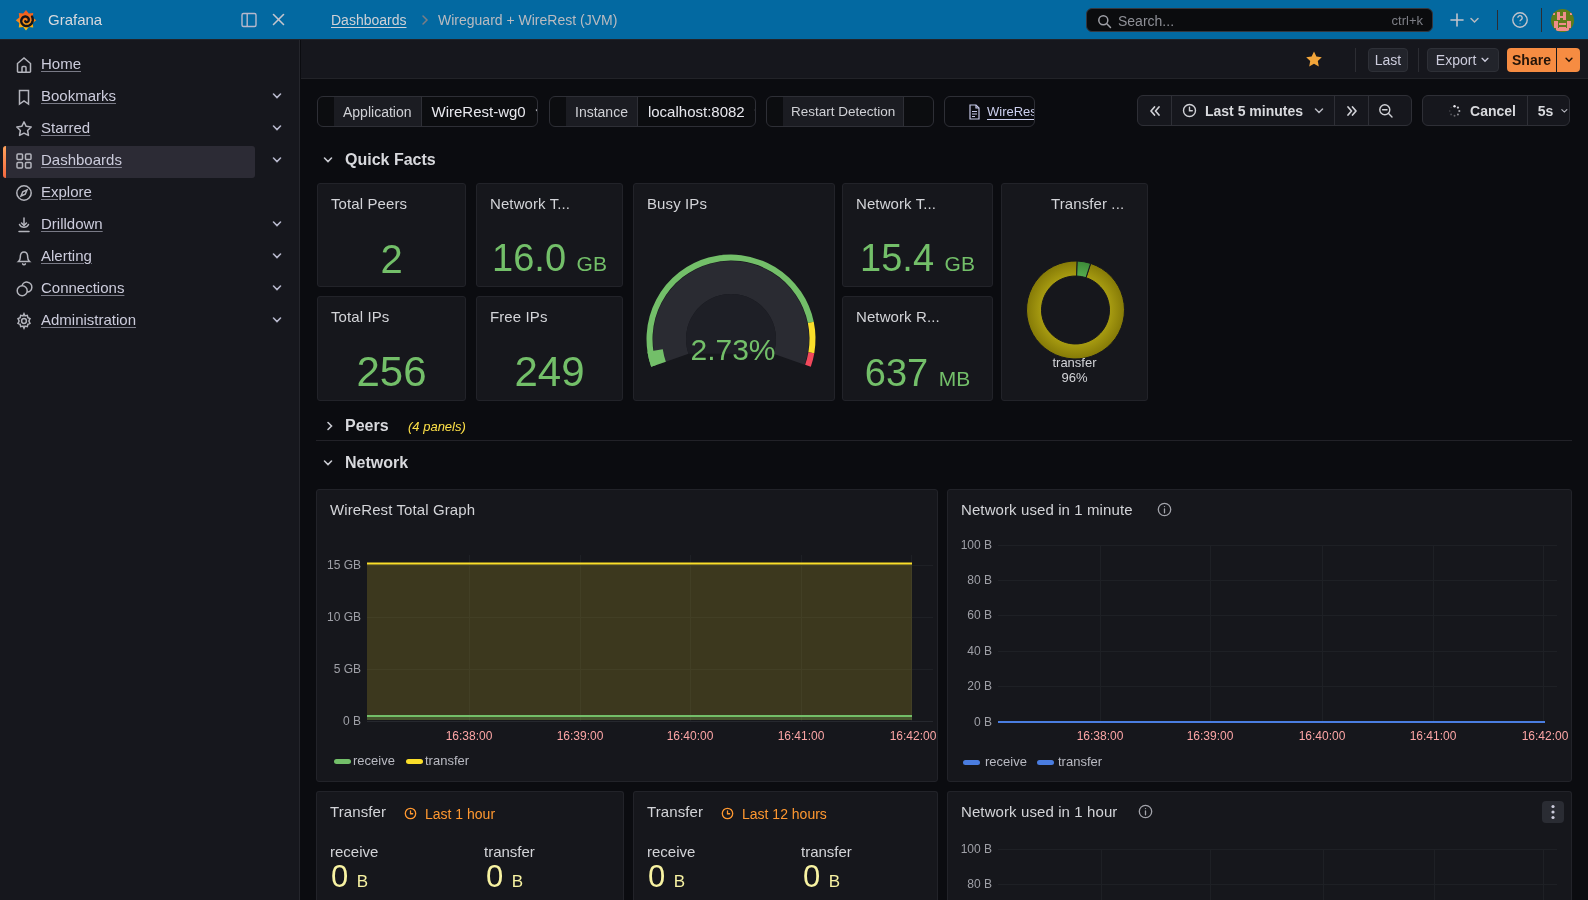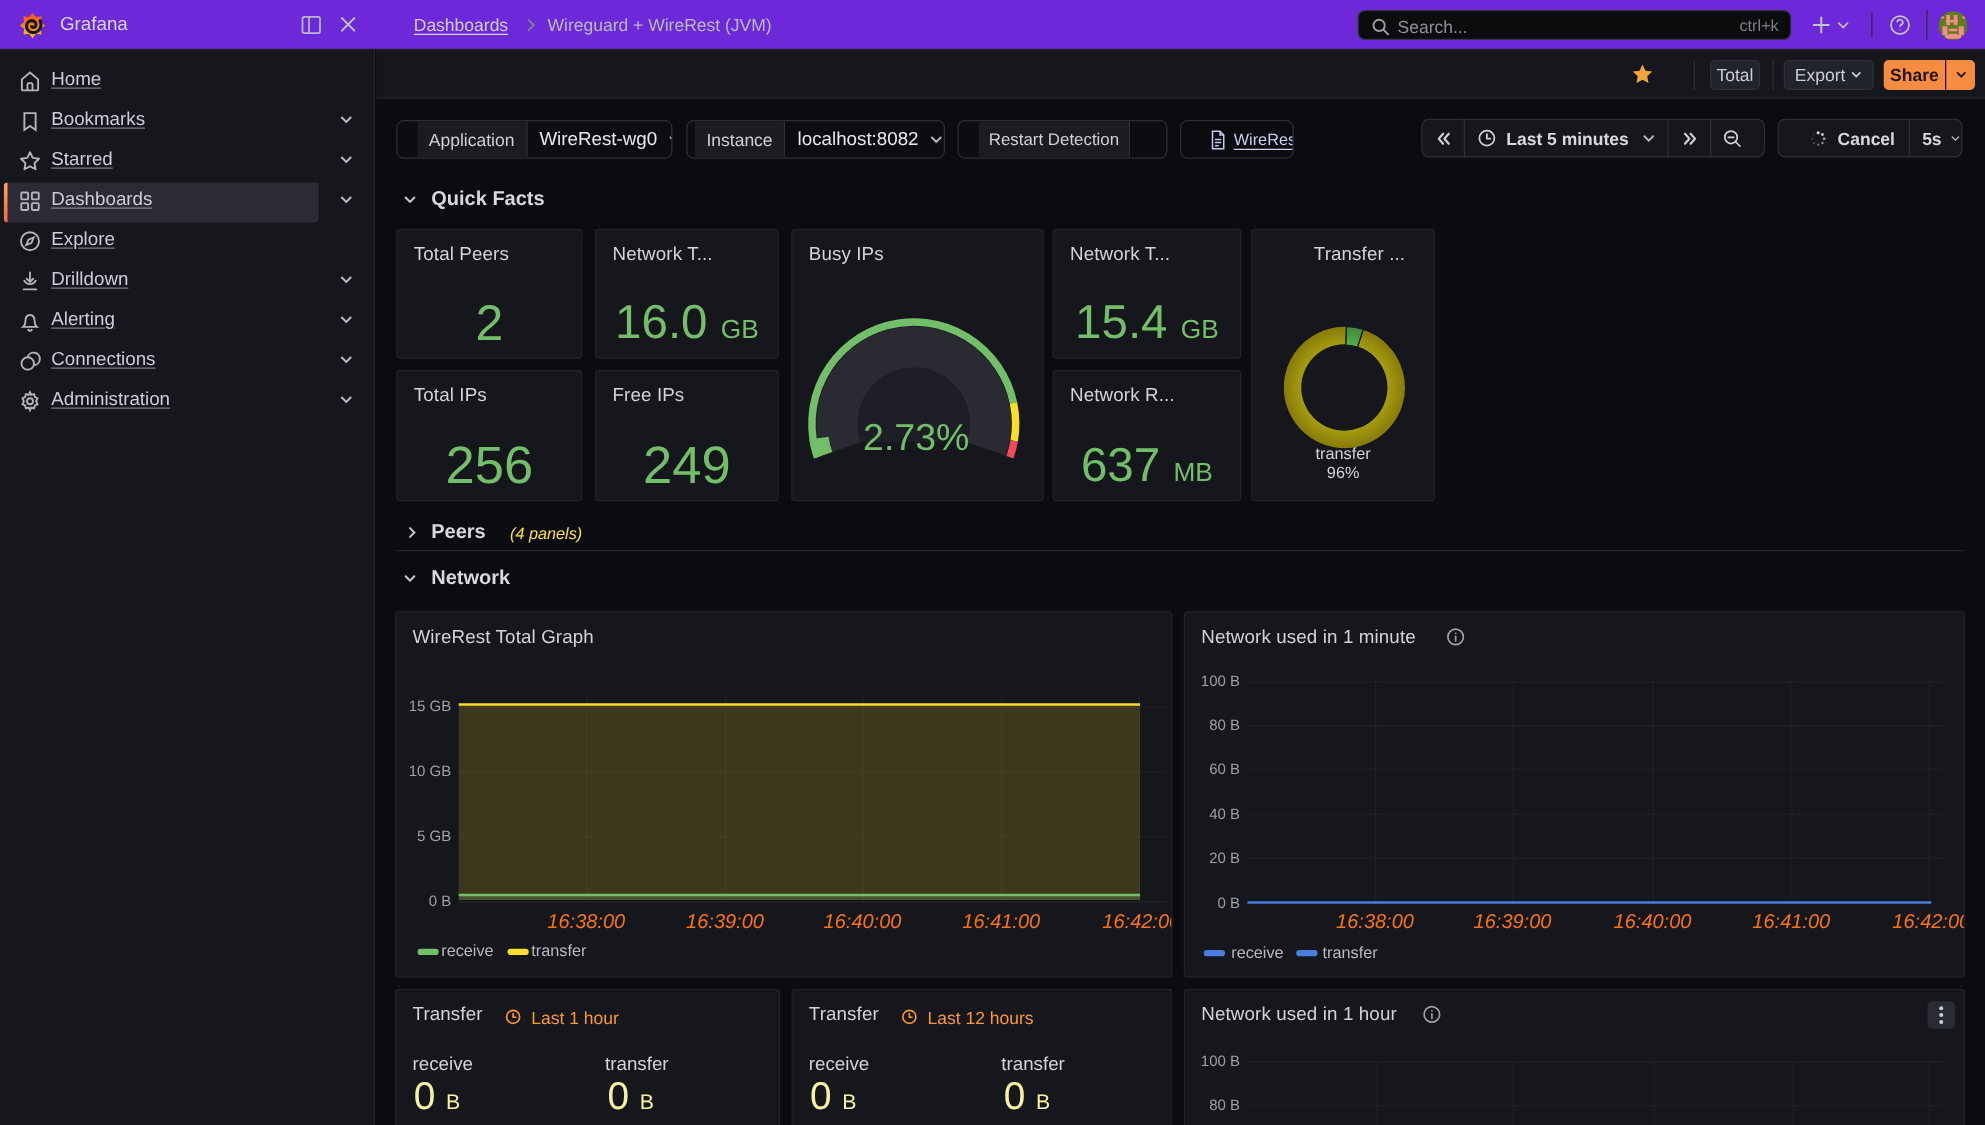--- a/index.html
+++ b/index.html
@@ -1,20 +1,20 @@
 <!DOCTYPE html>
 <html><head>
 <meta charset="utf-8">
 <style>
 * { margin:0; padding:0; box-sizing:border-box; }
 html,body { width:1588px; height:900px; background:#0b0c10; font-family:"Liberation Sans", sans-serif; overflow:hidden; }
 #page { position:relative; width:1588px; height:900px; background:#0b0c10; color:#ccccdc; }
 .abs { position:absolute; }
 
-#topbar { position:absolute; left:0; top:0; width:1588px; height:40px; background:#6d28d9; border-bottom:1px solid #222328; z-index:5; }
+#topbar { position:absolute; left:0; top:0; width:1588px; height:40px; background:#0369a1; border-bottom:1px solid #222328; z-index:5; }
 #sidebar { position:absolute; left:0; top:40px; width:300px; height:860px; background:#16171d; border-right:1px solid #25262c; z-index:4; }
 #toolbar2 { position:absolute; left:301px; top:40px; width:1287px; height:39px; background:#16171d; border-bottom:1px solid #222328; z-index:4; }
 .navitem { position:absolute; left:0; width:300px; height:30px; }
 .navitem .ic { position:absolute; left:14px; top:4px; width:20px; height:20px; color:#b4b5bd; }
 .navitem .lbl { position:absolute; left:41px; top:4px; font-size:15px; color:#ccccdc; text-decoration:underline; text-underline-offset:2px; text-decoration-color:rgba(204,204,220,0.55); }
 .navitem .chev { position:absolute; left:271px; top:7px; color:#b7b8cc; }
 .navsel { position:absolute; left:3px; width:252px; height:32px; background:#2c2b35; border-radius:3px; overflow:hidden; }
 .navsel .bar { position:absolute; left:0; top:0; width:3px; height:32px; background:linear-gradient(#ffa35c,#f4683f); }
 svg { display:block; }
 .hline { position:absolute; height:1px; background:#222228; }
@@ -27,21 +27,21 @@
 
 .chip { position:absolute; top:96px; height:31px; border:1px solid #2e2f36; border-radius:6px; background:#0c0d10; display:flex; align-items:stretch; overflow:hidden;padding-left:16px; }
 .chip .lab { background:#1b1c22; display:flex; align-items:center; padding:0 9px; font-size:14px; color:#d0d1d6; border-right:1px solid #2e2f36; white-space:nowrap; }
 .chip .val { display:flex; align-items:center; padding:0 10px; font-size:15px; color:#e8e8ee; gap:8px; white-space:nowrap; }
 
 .sechead { position:absolute; font-size:16px; font-weight:700; color:#d8d9dd; }
 .panel { position:absolute; background:#16171c; border:1px solid #222329; border-radius:3px; overflow:hidden; }
 .ptitle { position:absolute; left:13px; top:11px; font-size:15px; font-weight:400; color:#d3d4d8; letter-spacing:0.1px; }
 .statval { position:absolute; color:#73bf69; font-weight:500; white-space:nowrap; }
 .axlbl { position:absolute; font-size:12px; color:#9fa0a7; }
-.xlbl { position:absolute; font-size:16px; color:#f97316; transform:translateX(-50%);font-style:italic; }
+.xlbl { position:absolute; font-size:12px; color:#fca5a5; transform:translateX(-50%); }
 .leg { position:absolute; font-size:13px; color:#b9bac2; }
 .legdash { position:absolute; width:17px; height:5px; border-radius:2.5px; }
 </style>
 </head>
 <body>
 <div id="page">
 
   <div id="topbar">
     <svg class="abs" style="left:15px;top:9px" width="22" height="22" viewBox="0 0 22 22" id="glogosvg">
       <defs>
@@ -206,40 +206,40 @@
           <path d="M2.5 4 l3.5 3.5 3.5-3.5"></path>
         </svg>
     </div>
   </div>
 
   <div id="toolbar2">
     <svg class="abs" style="left:1004px;top:11px" width="18" height="17" viewBox="0 0 18 17">
         <path fill="#f2a53a" d="M9 0.5 l2.4 5 5.4.7 -4 3.8 1 5.4L9 12.8 4.2 15.4 l1-5.4 -4-3.8 5.4-.7z"></path>
       </svg>
     <div class="abs" style="left:1054px;top:8px;width:1px;height:24px;background:#2c2d33"></div>
-    <div class="btn" style="left:1067px;width:40px;">Total</div>
+    <div class="btn" style="left:1067px;width:40px;">Last</div>
     <div class="abs" style="left:1117px;top:8px;width:1px;height:24px;background:#2c2d33"></div>
     <div class="btn" style="left:1126px;width:72px;">Export&nbsp;<svg width="10" height="10" viewBox="0 0 12 12" fill="none" stroke="#ccccdc" stroke-width="1.6" stroke-linecap="round">
           <path d="M2.5 4 l3.5 3.5 3.5-3.5"></path>
         </svg></div>
     <div class="btn" style="left:1206px;width:49px;background:#f68c42;border:none;color:#231409;font-weight:700;border-radius:4px 0 0 4px;">Share</div>
     <div class="btn" style="left:1256px;width:23px;background:#f68c42;border:none;border-radius:0 4px 4px 0;">
         <svg width="10" height="10" viewBox="0 0 12 12" fill="none" stroke="#231409" stroke-width="1.8" stroke-linecap="round">
           <path d="M2.5 4 l3.5 3.5 3.5-3.5"></path>
         </svg>
       </div>
   </div>
 
   <div class="chip" style="left:317px;width:221px;">
     <div class="lab">Application</div>
     <div class="val">WireRest-wg0 <svg width="12" height="12" viewBox="0 0 12 12" fill="none" stroke="#b9bac2" stroke-width="1.5" stroke-linecap="round">
           <path d="M2.5 4 l3.5 3.5 3.5-3.5"></path>
         </svg></div>
   </div>
-  <div class="chip" style="left:549px;width:207px;justify-content:center;">
+  <div class="chip" style="left:549px;width:207px;">
     <div class="lab">Instance</div>
     <div class="val">localhost:8082 <svg width="12" height="12" viewBox="0 0 12 12" fill="none" stroke="#b9bac2" stroke-width="1.5" stroke-linecap="round">
           <path d="M2.5 4 l3.5 3.5 3.5-3.5"></path>
         </svg></div>
   </div>
   <div class="chip" style="left:766px;width:168px;gap:28px;">
     <div class="lab" style="font-size:13.5px;padding:0 8px;">Restart Detection</div>
     <div class="val" style="padding:0 8px;">
       <div style="position:relative;width:33px;height:16px;background:#f6954c;border-radius:8px;">
         <div style="position:absolute;right:-2px;top:-1.5px;width:19px;height:19px;border-radius:50%;background:#141519;display:flex;align-items:center;justify-content:center;">

